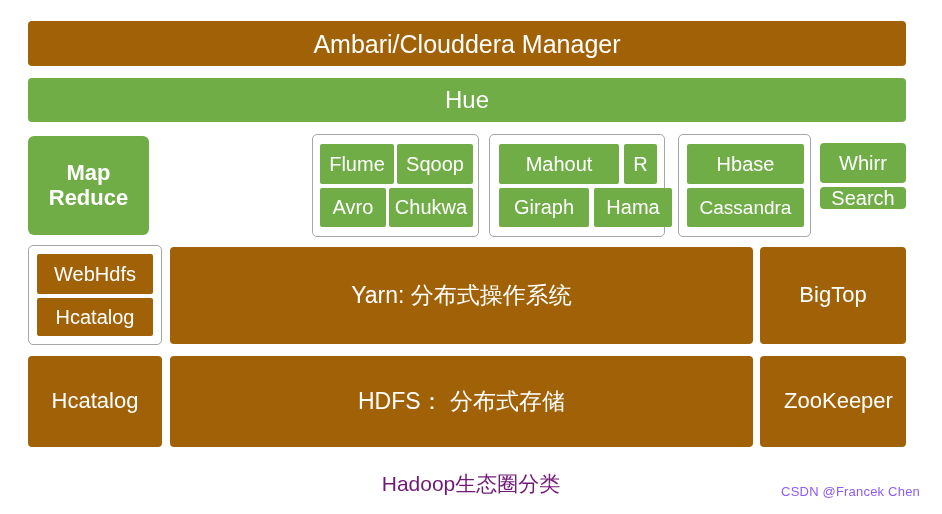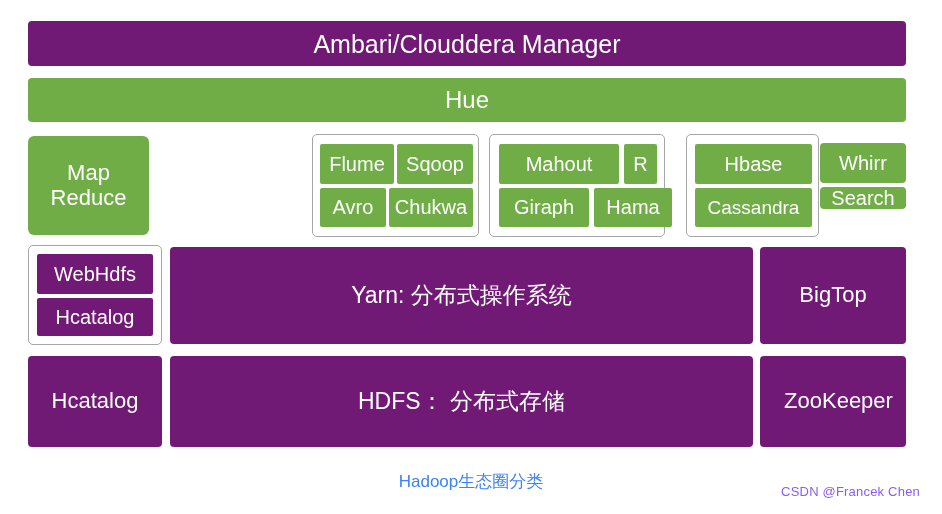--- a/index.html
+++ b/index.html
@@ -30,21 +30,21 @@
     display: flex;
     align-items: center;
     justify-content: center;
     text-align: center;
     color: #ffffff;
     line-height: 1.12;
     border-radius: 4px;
     overflow: hidden;
     white-space: pre-line;
   }
-  .dark  { background: #701a75; text-align: right; }
+  .dark  { background: #a16207; text-align: right; }
   .green { background: #70ad47; }
 
   
   .group {
     position: absolute;
     box-sizing: border-box;
     background: #ffffff;
     border: 1.3px solid #a6a6a6;
     border-radius: 5px;
   }
@@ -61,60 +61,60 @@
   .t-layer    { font-size: 23px; }
   .t-side     { font-size: 22px; }
   .t-side-sm  { font-size: 20px; }
 
   .caption {
     position: absolute;
     left: 0;
     top: 470px;
     width: 942px;
     text-align: center;
-    font-size: 17px;
-    color: #3b82f6;
+    font-size: 21px;
+    color: #701a75;
   }
   .watermark {
     position: absolute;
     right: 22px;
     top: 484px;
     font-size: 13px;
     color: #8b5cf6;
     letter-spacing: 0.2px;
   }
 </style>
 </head>
 <body>
 
 <div id="diagram">
 
   <div class="box dark t-banner" style="left:28px; top:21px; width:878px; height:45px;">Ambari/Clouddera Manager</div>
 
   <div class="box green t-hue" style="left:28px; top:78px; width:878px; height:44px;">Hue</div>
 
-  <div class="box green t-mapred" style="left:28px; top:136px; width:121px; height:99px; border-radius:6px;">Map
+  <div class="box green t-mapred" style="left:28px; top:136px; width:121px; height:99px; border-radius:6px;font-weight:bold;">Map
 Reduce</div>
 
 
   <div class="group" style="left:312px; top:134px; width:167px; height:103px;">
     <div class="box green t-tool" style="left:7px; top:9px; width:74px; height:40px;">Flume</div>
     <div class="box green t-tool" style="left:84px; top:9px; width:76px; height:40px;">Sqoop</div>
     <div class="box green t-tool" style="left:7px; top:53px; width:66px; height:39px;">Avro</div>
     <div class="box green t-tool" style="left:76px; top:53px; width:84px; height:39px;">Chukwa</div>
   </div>
 
   <div class="group" style="left:489px; top:134px; width:176px; height:103px;">
     <div class="box green t-tool" style="left:9px; top:9px; width:120px; height:40px;">Mahout</div>
     <div class="box green t-tool" style="left:134px; top:9px; width:33px; height:40px;">R</div>
     <div class="box green t-tool" style="left:9px; top:53px; width:90px; height:39px;">Giraph</div>
     <div class="box green t-tool" style="left:104px; top:53px; width:78px; height:39px;">Hama</div>
   </div>
 
-  <div class="group" style="left:678px; top:134px; width:133px; height:103px;margin-left:8px;">
+  <div class="group" style="left:678px; top:134px; width:133px; height:103px;">
     <div class="box green t-tool" style="left:8px; top:9px; width:117px; height:40px;">Hbase</div>
     <div class="box green t-tool-sm" style="left:8px; top:53px; width:117px; height:39px;">Cassandra</div>
   </div>
 
   <div class="box green t-tool" style="left:820px; top:143px; width:86px; height:40px;">Whirr</div>
   <div class="box green t-tool" style="left:820px; top:187px; width:86px; height:22px;">Search</div>
 
   <div class="group" style="left:28px; top:245px; width:134px; height:100px;">
     <div class="box dark t-side-sm" style="left:8px; top:8px; width:116px; height:40px;">WebHdfs</div>
     <div class="box dark t-side-sm" style="left:8px; top:52px; width:116px; height:38px;">Hcatalog</div>

